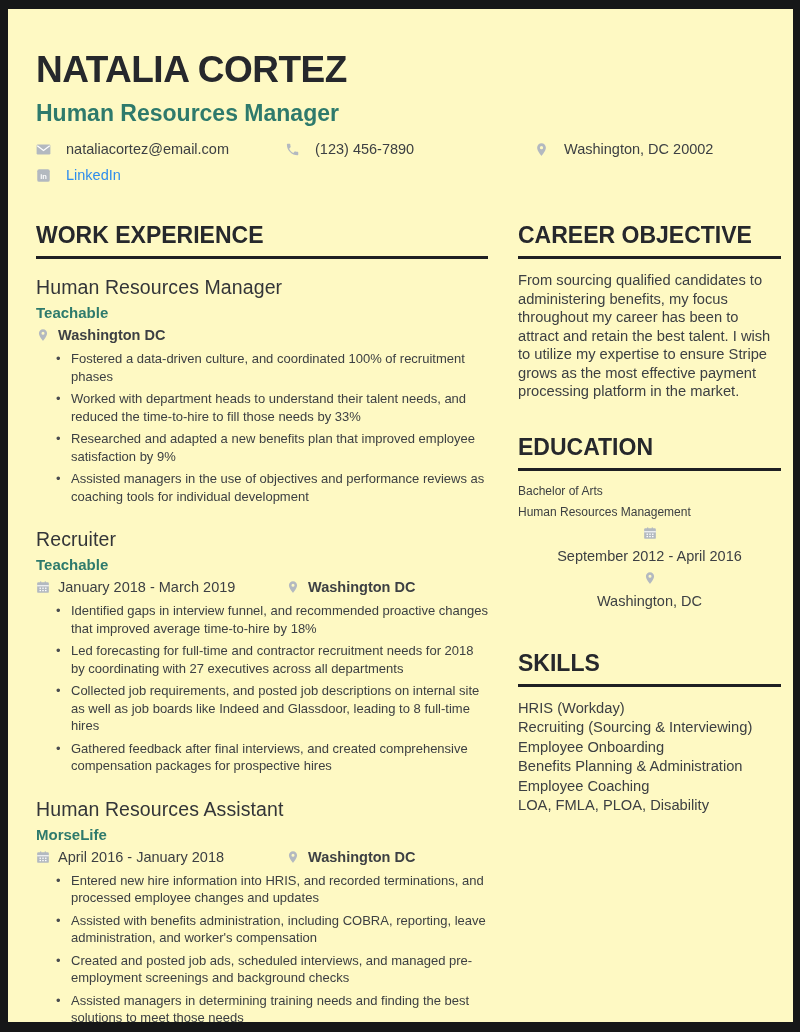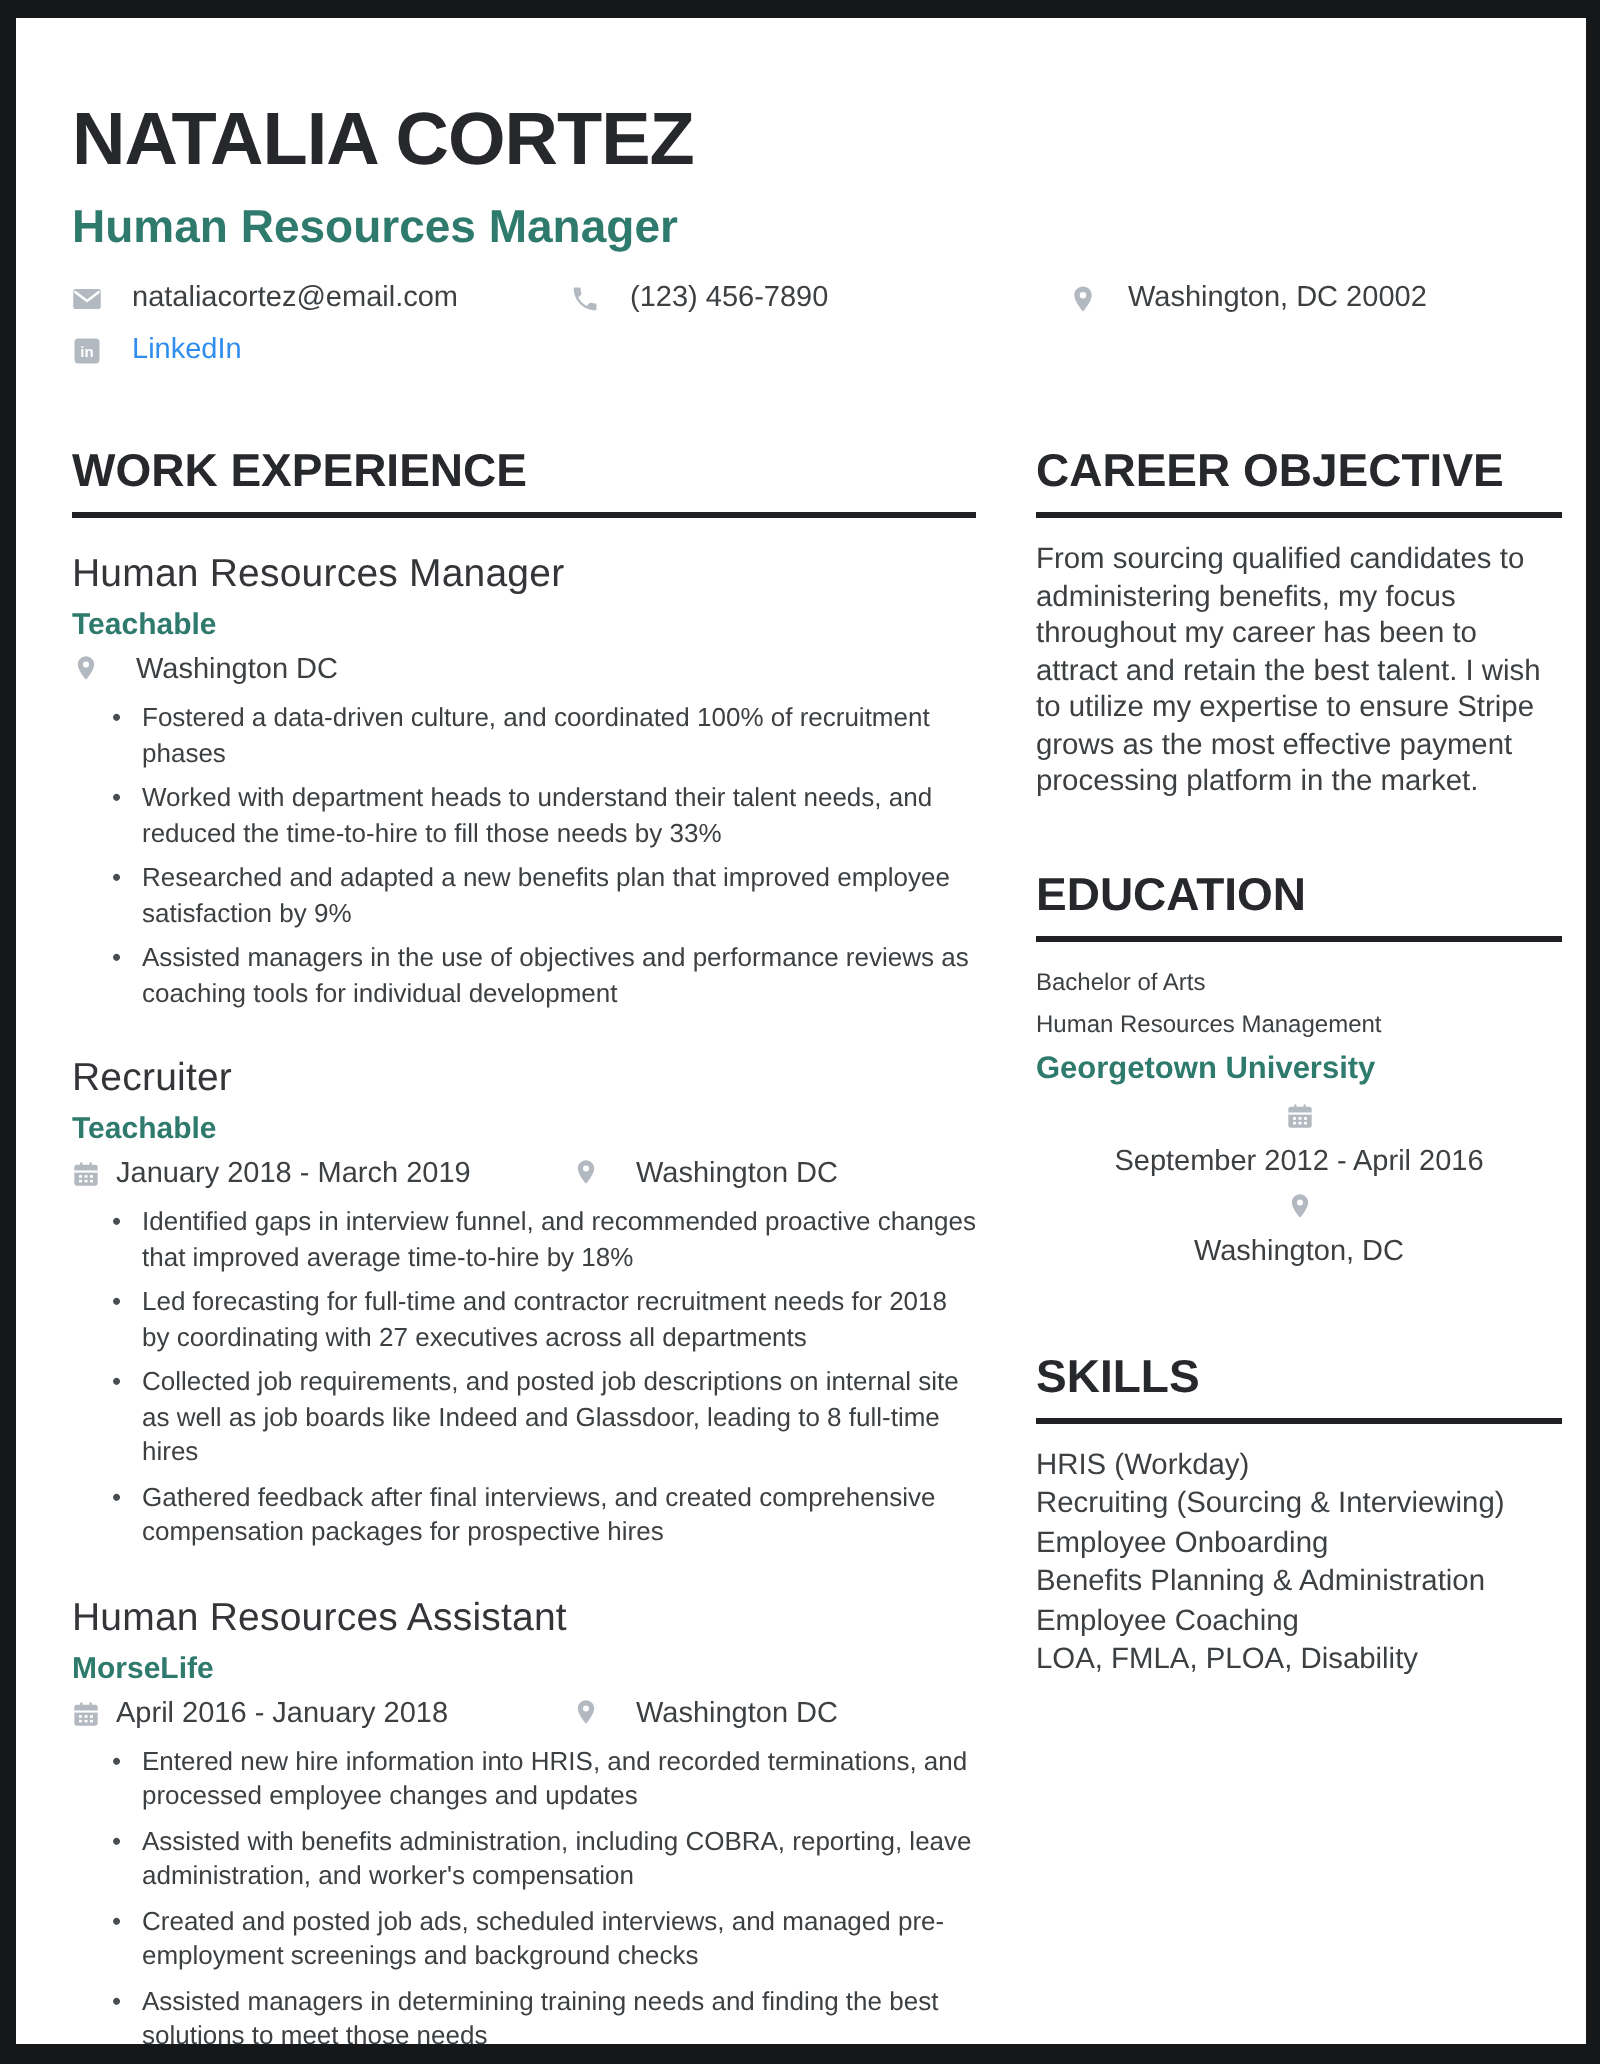--- a/index.html
+++ b/index.html
@@ -6,21 +6,21 @@
   html, body { background: #161718; }
   body { font-family: "Liberation Sans", "DejaVu Sans", sans-serif; }
 
   .frame {
     width: 800px; height: 1032px;
     background: #161718;
     padding: 9px 7px 10px 8px;
   }
   .page {
     width: 100%; height: 100%;
-    background: #ffffff;
+    background: #fef9c3;
     padding: 28px 12px 20px 28px;
     overflow: hidden;
   }
 
   
   .name {
     font-size: 37px;
     font-weight: 800;
     letter-spacing: -0.5px;
     color: #26282c;
@@ -81,21 +81,21 @@
     margin-top: 5px;
   }
   .meta-row {
     display: flex;
     align-items: center;
     margin-top: 6px;
     font-size: 14.5px;
     color: #3d4043;
   }
   .meta-date { display: flex; align-items: center; gap: 8px; width: 250px; }
-  .meta-loc  { display: flex; gap: 18px; }
+  .meta-loc  { display: flex; align-items: center; gap: 8px; font-weight: bold; }
   .micon { width: 14px; height: 14px; flex: 0 0 14px; display: inline-flex; }
   .micon svg { width: 100%; height: 100%; }
 
   ul.bullets {
     list-style: none;
     margin-top: 7px;
     padding-left: 20px;
   }
   ul.bullets li {
     position: relative;
@@ -293,21 +293,20 @@
 
         <div>
           <h2 class="section-heading">CAREER OBJECTIVE</h2>
           <p class="objective-text">From sourcing qualified candidates to administering benefits, my focus throughout my career has been to attract and retain the best talent. I wish to utilize my expertise to ensure Stripe grows as the most effective payment processing platform in the market.</p>
         </div>
 
         <div class="edu-section">
           <h2 class="section-heading">EDUCATION</h2>
           <div class="edu-line first">Bachelor of Arts</div>
           <div class="edu-line">Human Resources Management</div>
-          <div class="edu-school">Georgetown University</div>
           <div class="edu-meta">
             <span class="micon">
               <svg viewBox="0 0 24 24">
                   <rect x="2" y="4" width="20" height="18" rx="2" fill="#b3b9c0"></rect>
                   <rect x="2" y="9" width="20" height="1.8" fill="#ffffff"></rect>
                   <rect x="7" y="2" width="2" height="4" rx="1" fill="#b3b9c0"></rect>
                   <rect x="15" y="2" width="2" height="4" rx="1" fill="#b3b9c0"></rect>
                   <g fill="#ffffff">
                     <rect x="6" y="13" width="2.6" height="2.2"></rect>
                     <rect x="10.7" y="13" width="2.6" height="2.2"></rect>

